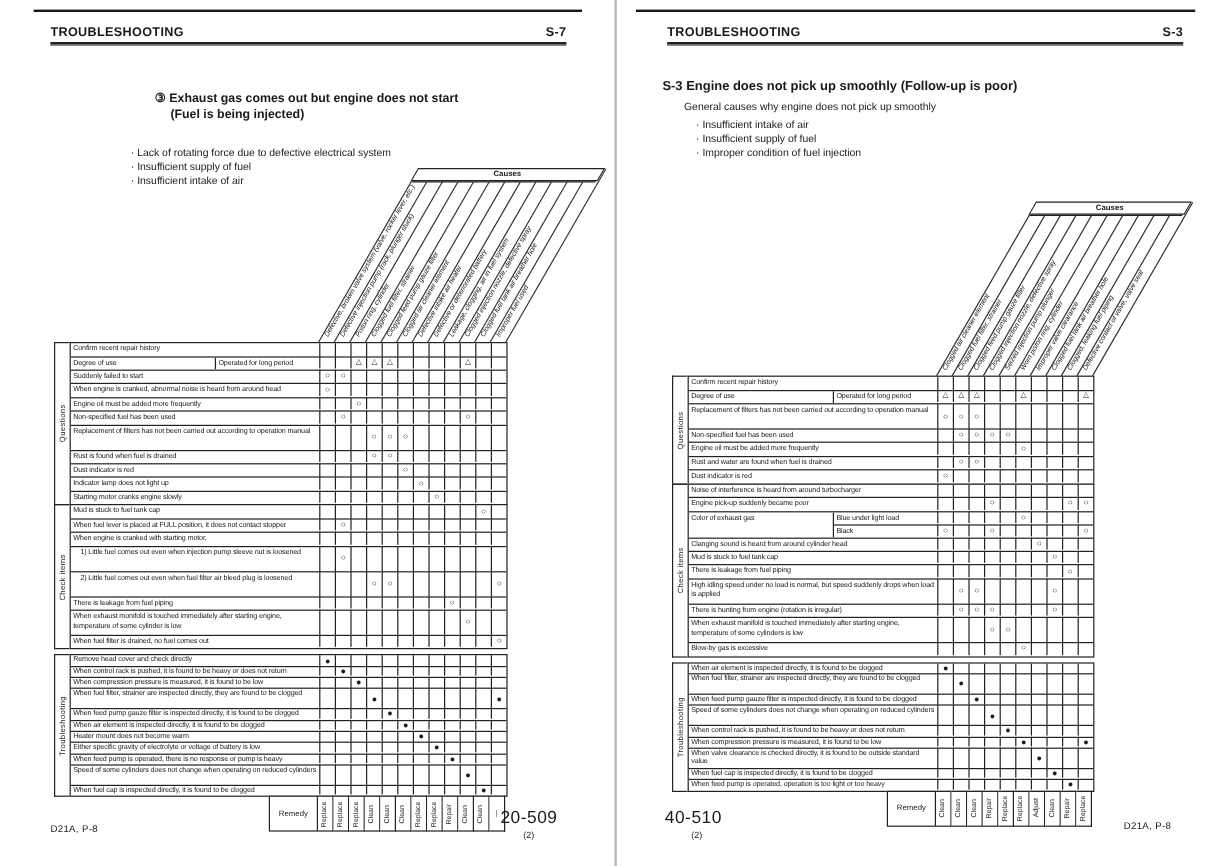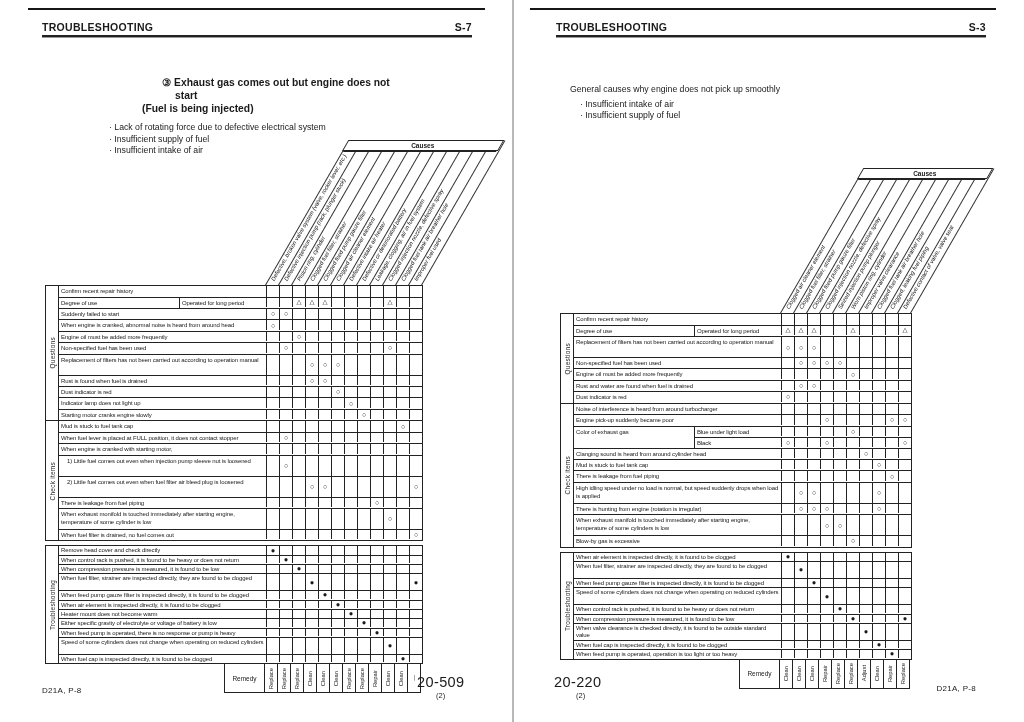--- a/index.html
+++ b/index.html
@@ -11,21 +11,21 @@
   .topline{position:absolute;top:8px;height:2px;background:#161616;}
   #page-0 .topline{left:28px;width:457px;}
   #page-1 .topline{left:16px;width:466px;}
   .hdr{position:absolute;top:21px;left:42px;right:40px;display:flex;justify-content:space-between;}
   .hdr-t,.hdr-r{font-weight:bold;font-size:10.5px;letter-spacing:.3px;}
   .rule{position:absolute;left:42px;right:40px;top:35px;height:1.5px;background:#222;
         border-bottom:1px solid #999;}
   
   .title0{position:absolute;left:129px;top:76px;width:280px;font-weight:bold;
           font-size:10.3px;line-height:13px;}
-  .title0 .first{padding-left:13px;text-indent:-13px;margin-left:33px;}
+  .title0 .first{padding-left:13px;text-indent:-13px;}
   .title0 .sub{padding-left:13px;}
   .title1{position:absolute;left:38px;top:66px;font-weight:bold;font-size:10.8px;}
   .intro{font-size:8.7px;line-height:11.5px;}
   #page-0 .intro{position:absolute;left:99px;top:119px;width:300px;}
   #page-1 .intro{position:absolute;left:56px;top:84px;width:310px;}
   .intro ul{list-style:none;margin:3px 0 0 10px;padding:0;}
   .intro li{padding-left:9px;text-indent:-9px;}
   .intro li::before{content:"·  ";}
   
   .matrix{position:absolute;}
@@ -737,26 +737,28 @@
 </div>
 
 <div class="page" id="page-1">
   <div class="topline"></div>
   <div class="hdr">
     <span class="hdr-t">TROUBLESHOOTING</span>
     <span class="hdr-r">S-3</span>
   </div>
   <div class="rule"></div>
 
+  <div class="title1">S-3  Engine does not pick up smoothly (Follow-up is poor)</div>
 
   <div class="intro">
     <div>General causes why engine does not pick up smoothly</div>
     <ul>
       <li>Insufficient intake of air</li>
       <li>Insufficient supply of fuel</li>
+      <li>Improper condition of fuel injection</li>
     </ul>
   </div>
 
   <div class="matrix" id="matrix-1">
       <div class="causes-head" style="height: 145px; width: 440px;">
         <div class="causes-banner" style="left: 297px; width: 130px;">
           <span>Causes</span>
         </div>
         <div class="cause-line" style="left: 220px;"></div>
         <div class="cause-line" style="left: 233px;"></div>
@@ -1276,16 +1278,16 @@
         </div>
         <div class="remedy-cell">
           <span>Repair</span>
         </div>
         <div class="remedy-cell">
           <span>Replace</span>
         </div>
       </div>
     </div>
 
-  <div class="foot-page">20-220</div>
+  <div class="foot-page">40-510</div>
   <div class="foot-sub">(2)</div>
   <div class="foot-right">D21A, P-8</div>
 </div>
 
 </body></html>

